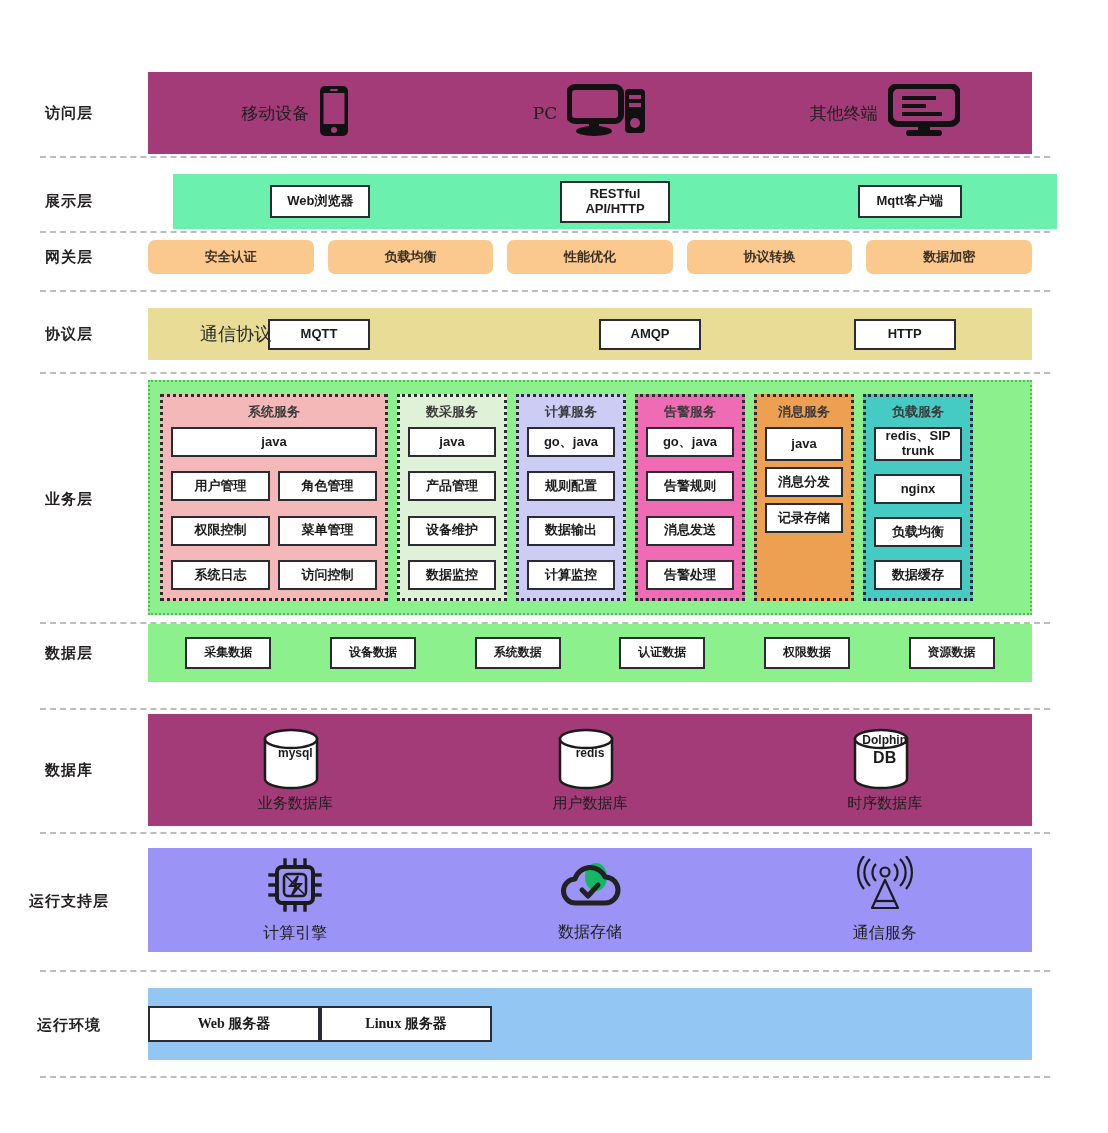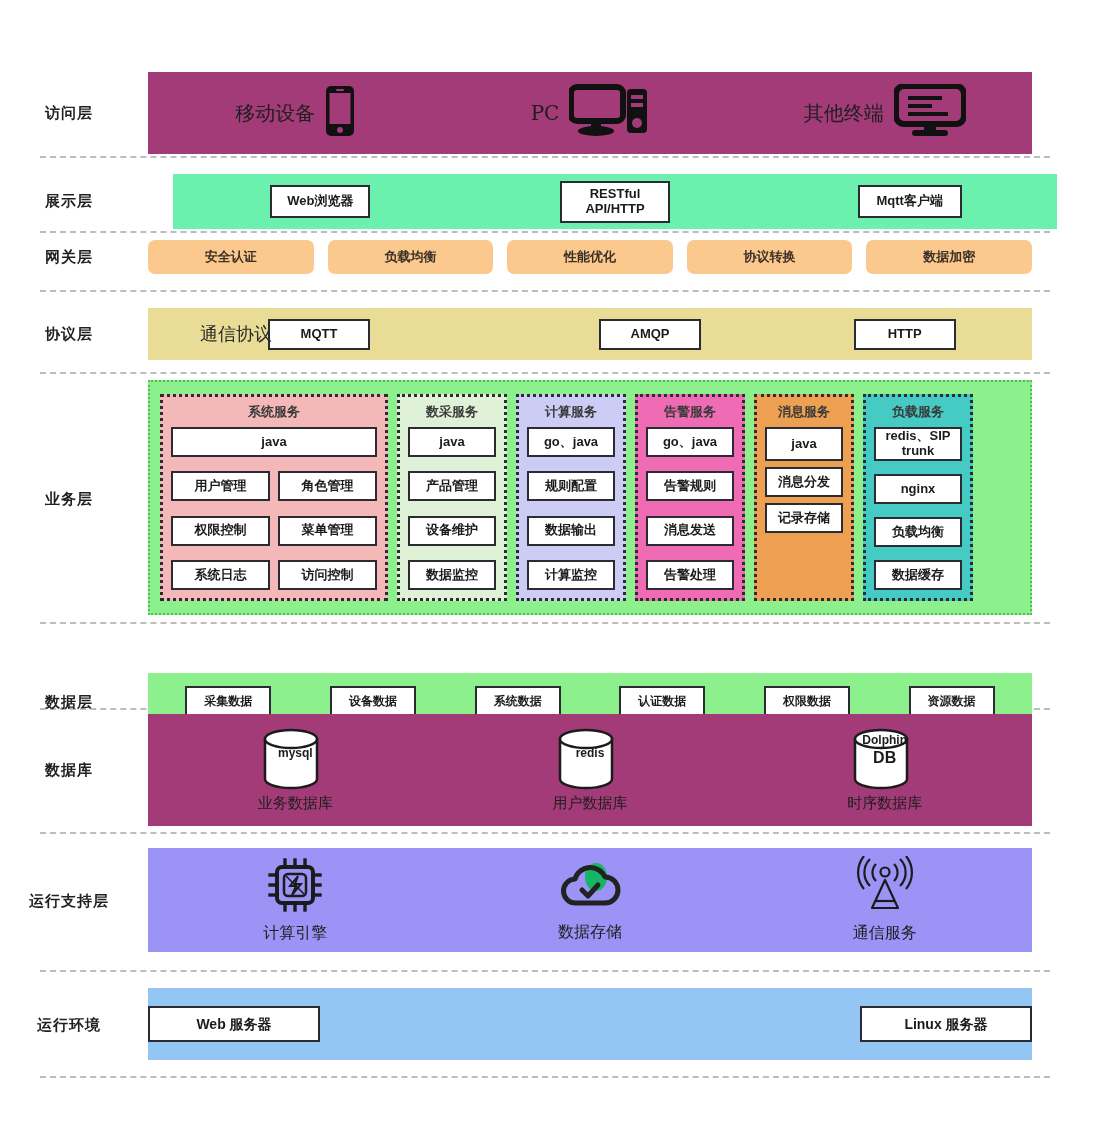--- a/index.html
+++ b/index.html
@@ -36,21 +36,21 @@
     border-radius:7px;
     display:flex;align-items:center;justify-content:center;
     font-weight:700;font-size:13px;color:#3b3026;
     box-sizing:border-box;
   }
 
   
   .access{background:#a23b77;height:82px;}
   .access-inner{display:flex;height:100%;align-items:center;}
   .acc-item{display:flex;align-items:center;justify-content:center;gap:10px;}
-  .acc-label{font-size:20px;color:#1e1e1e;font-weight:400;
+  .acc-label{font-size:17px;color:#1e1e1e;font-weight:400;
     font-family:"DejaVu Serif","Liberation Serif",serif;}
   .acc-icon{display:block;}
 
   
   .present{background:#6bf0ae;height:55px;margin-left:25px;}
 
   
   .gateway{height:34px;background:transparent;}
   .gw-inner{display:flex;height:100%;gap:14px;}
   .gw-pill{flex:1;background:#fbc88d;height:34px;}
@@ -102,21 +102,21 @@
 
   
   .runsup{background:#9b93f5;height:104px;}
   .rs-inner{display:flex;height:100%;align-items:center;}
   .rs-item{flex:1;display:flex;flex-direction:column;align-items:center;justify-content:center;gap:5px;}
   .rs-caption{font-size:16px;color:#1e1e1e;
     font-family:"DejaVu Serif","Liberation Serif",serif;}
 
   
   .runenv{background:#93c6f2;height:72px;}
-  .re-inner{display:flex;height:100%;align-items:center;justify-content:space-between;}
+  .re-inner{display:flex;height:100%;align-items:center;justify-content:flex-start;font-family:Liberation Serif, serif;}
   .re-inner .wbox{width:172px;height:36px;font-size:14px;}
 </style>
 </head>
 <body>
 
 <div class="page">
 
   <div class="divider" style="top:156px"></div>
   <div class="divider" style="top:231px"></div>
   <div class="divider" style="top:290px"></div>
@@ -294,21 +294,21 @@
             <div class="wbox">nginx</div>
             <div class="wbox">负载均衡</div>
             <div class="wbox">数据缓存</div>
           </div>
         </div>
 
       </div>
     </div>
   </div>
 
-  <div class="layer" style="top:673px;height:58px">
+  <div class="layer" style="top:624px;height:58px">
     <div class="layer-label" style="top:20px">数据层</div>
     <div class="band datalayer">
       <div class="dl-inner">
         <div class="wbox">采集数据</div>
         <div class="wbox">设备数据</div>
         <div class="wbox">系统数据</div>
         <div class="wbox">认证数据</div>
         <div class="wbox">权限数据</div>
         <div class="wbox">资源数据</div>
       </div>

